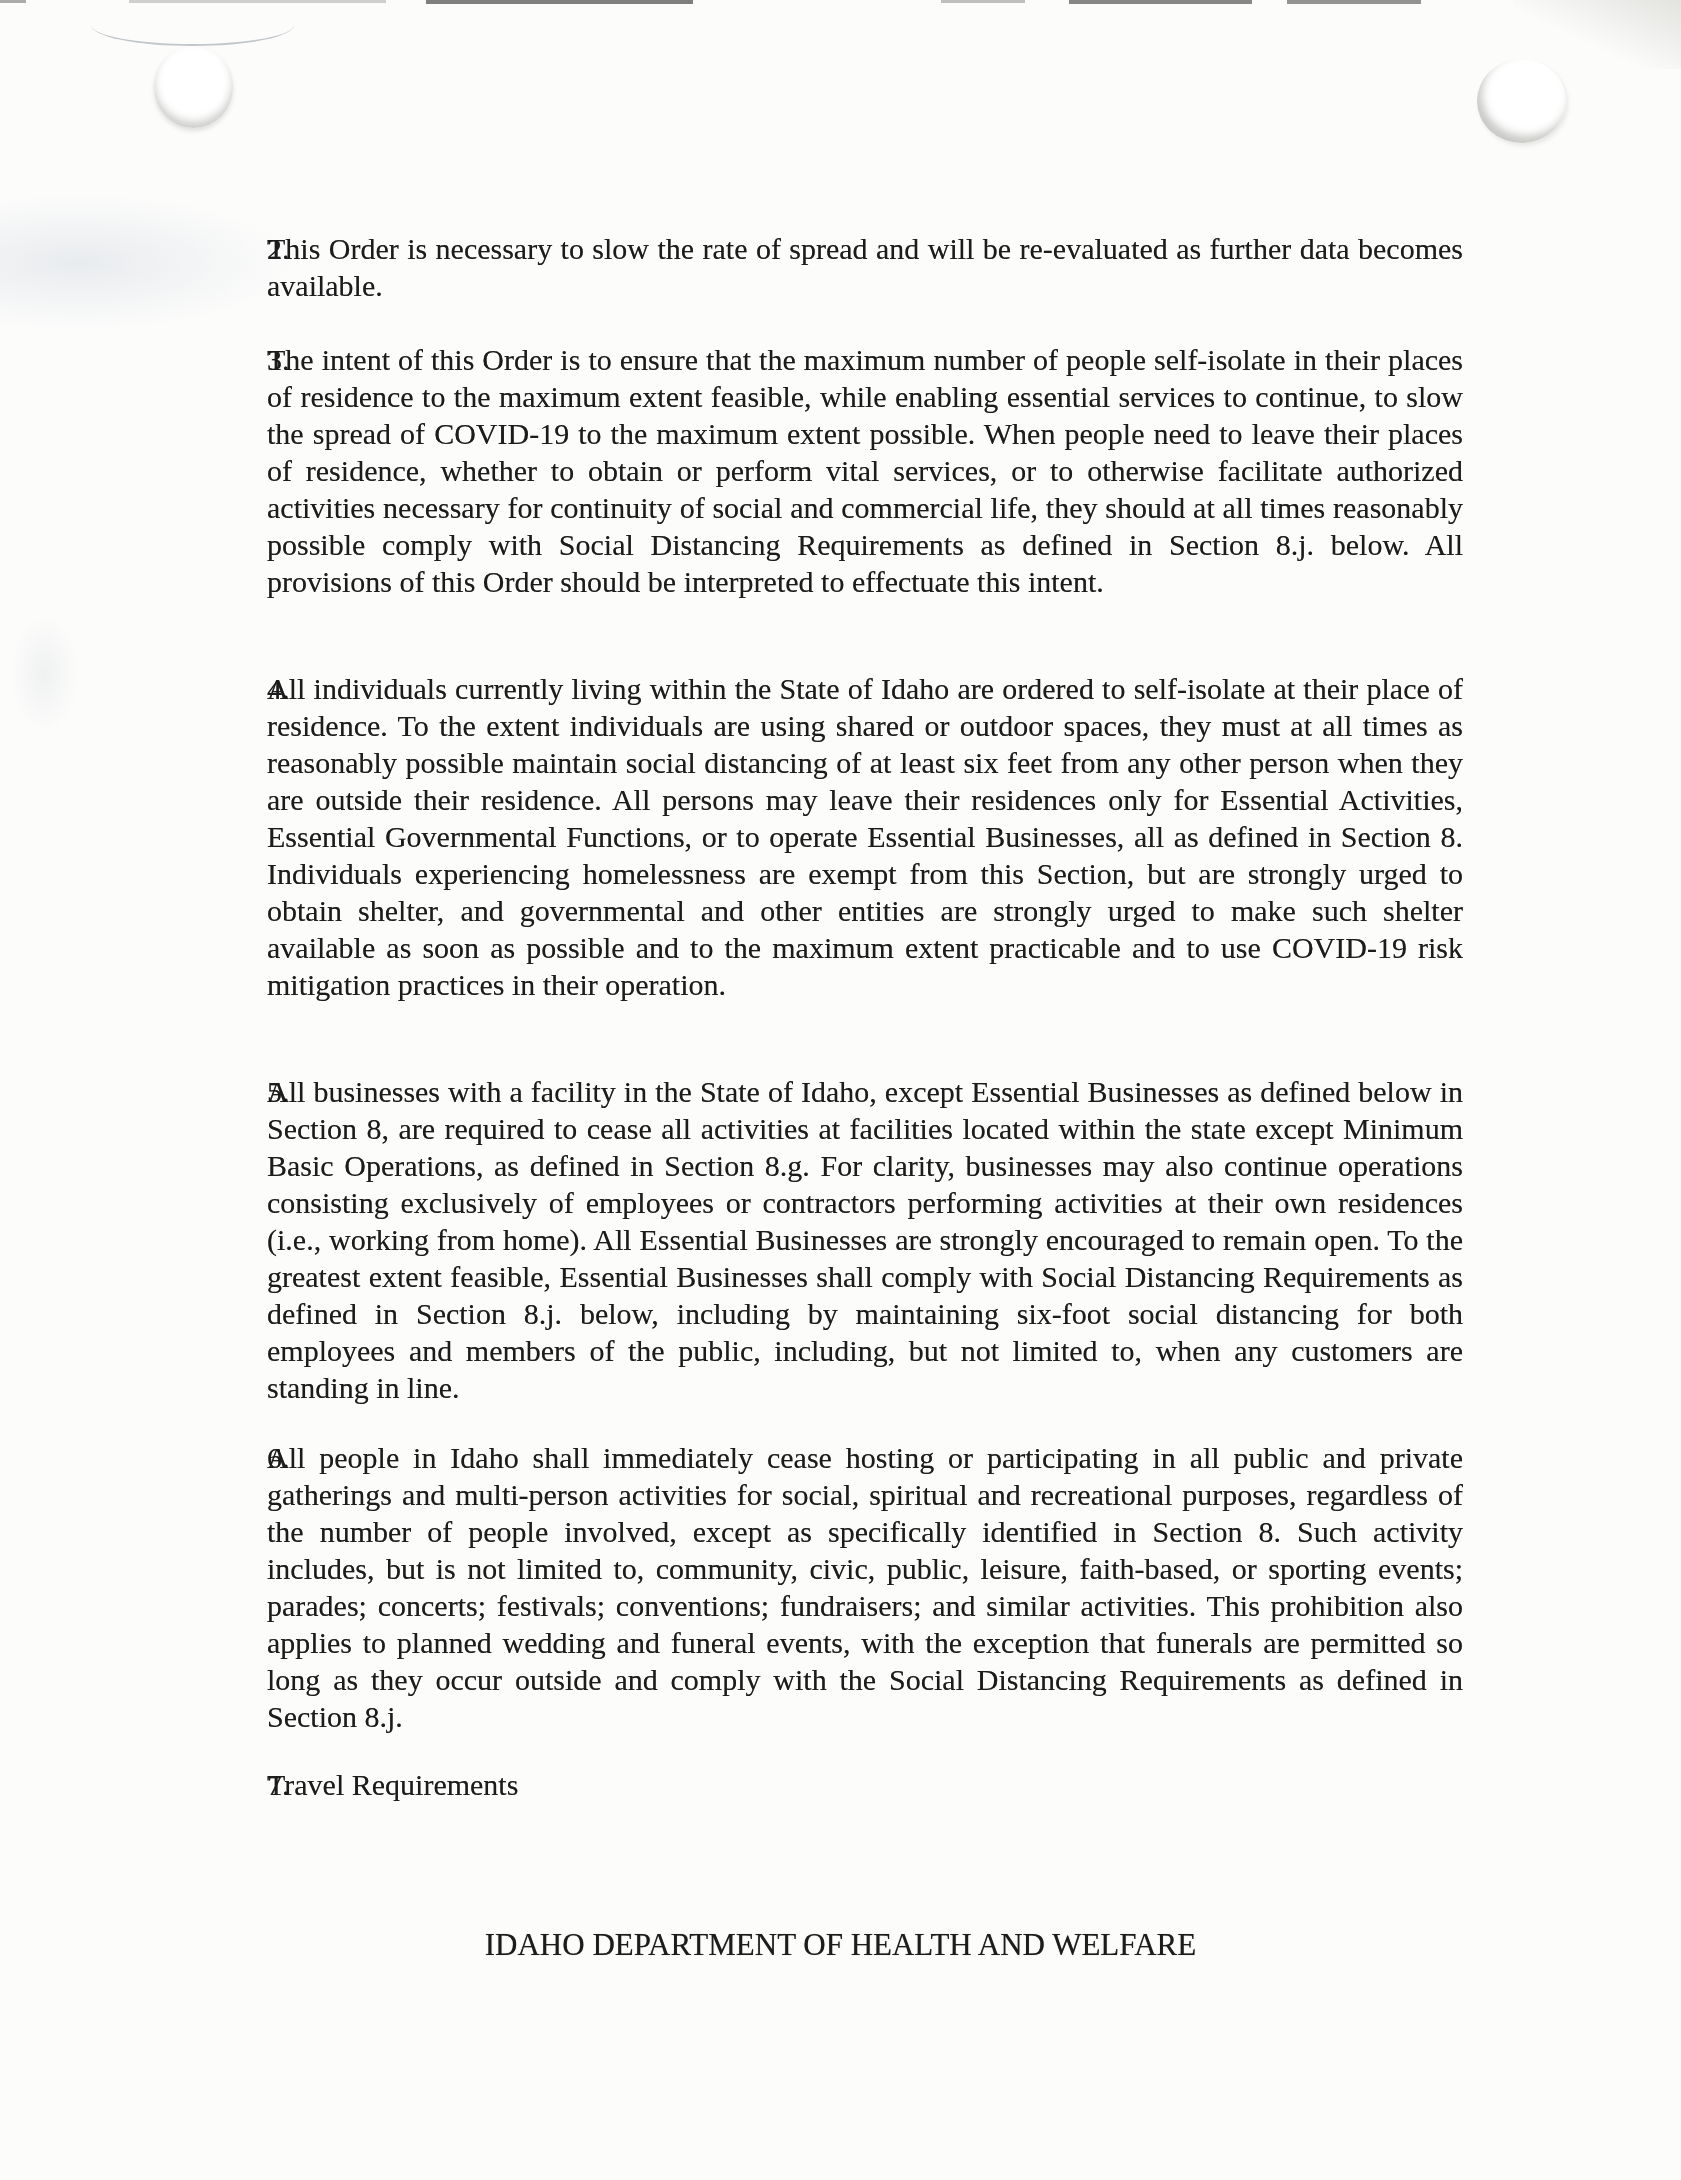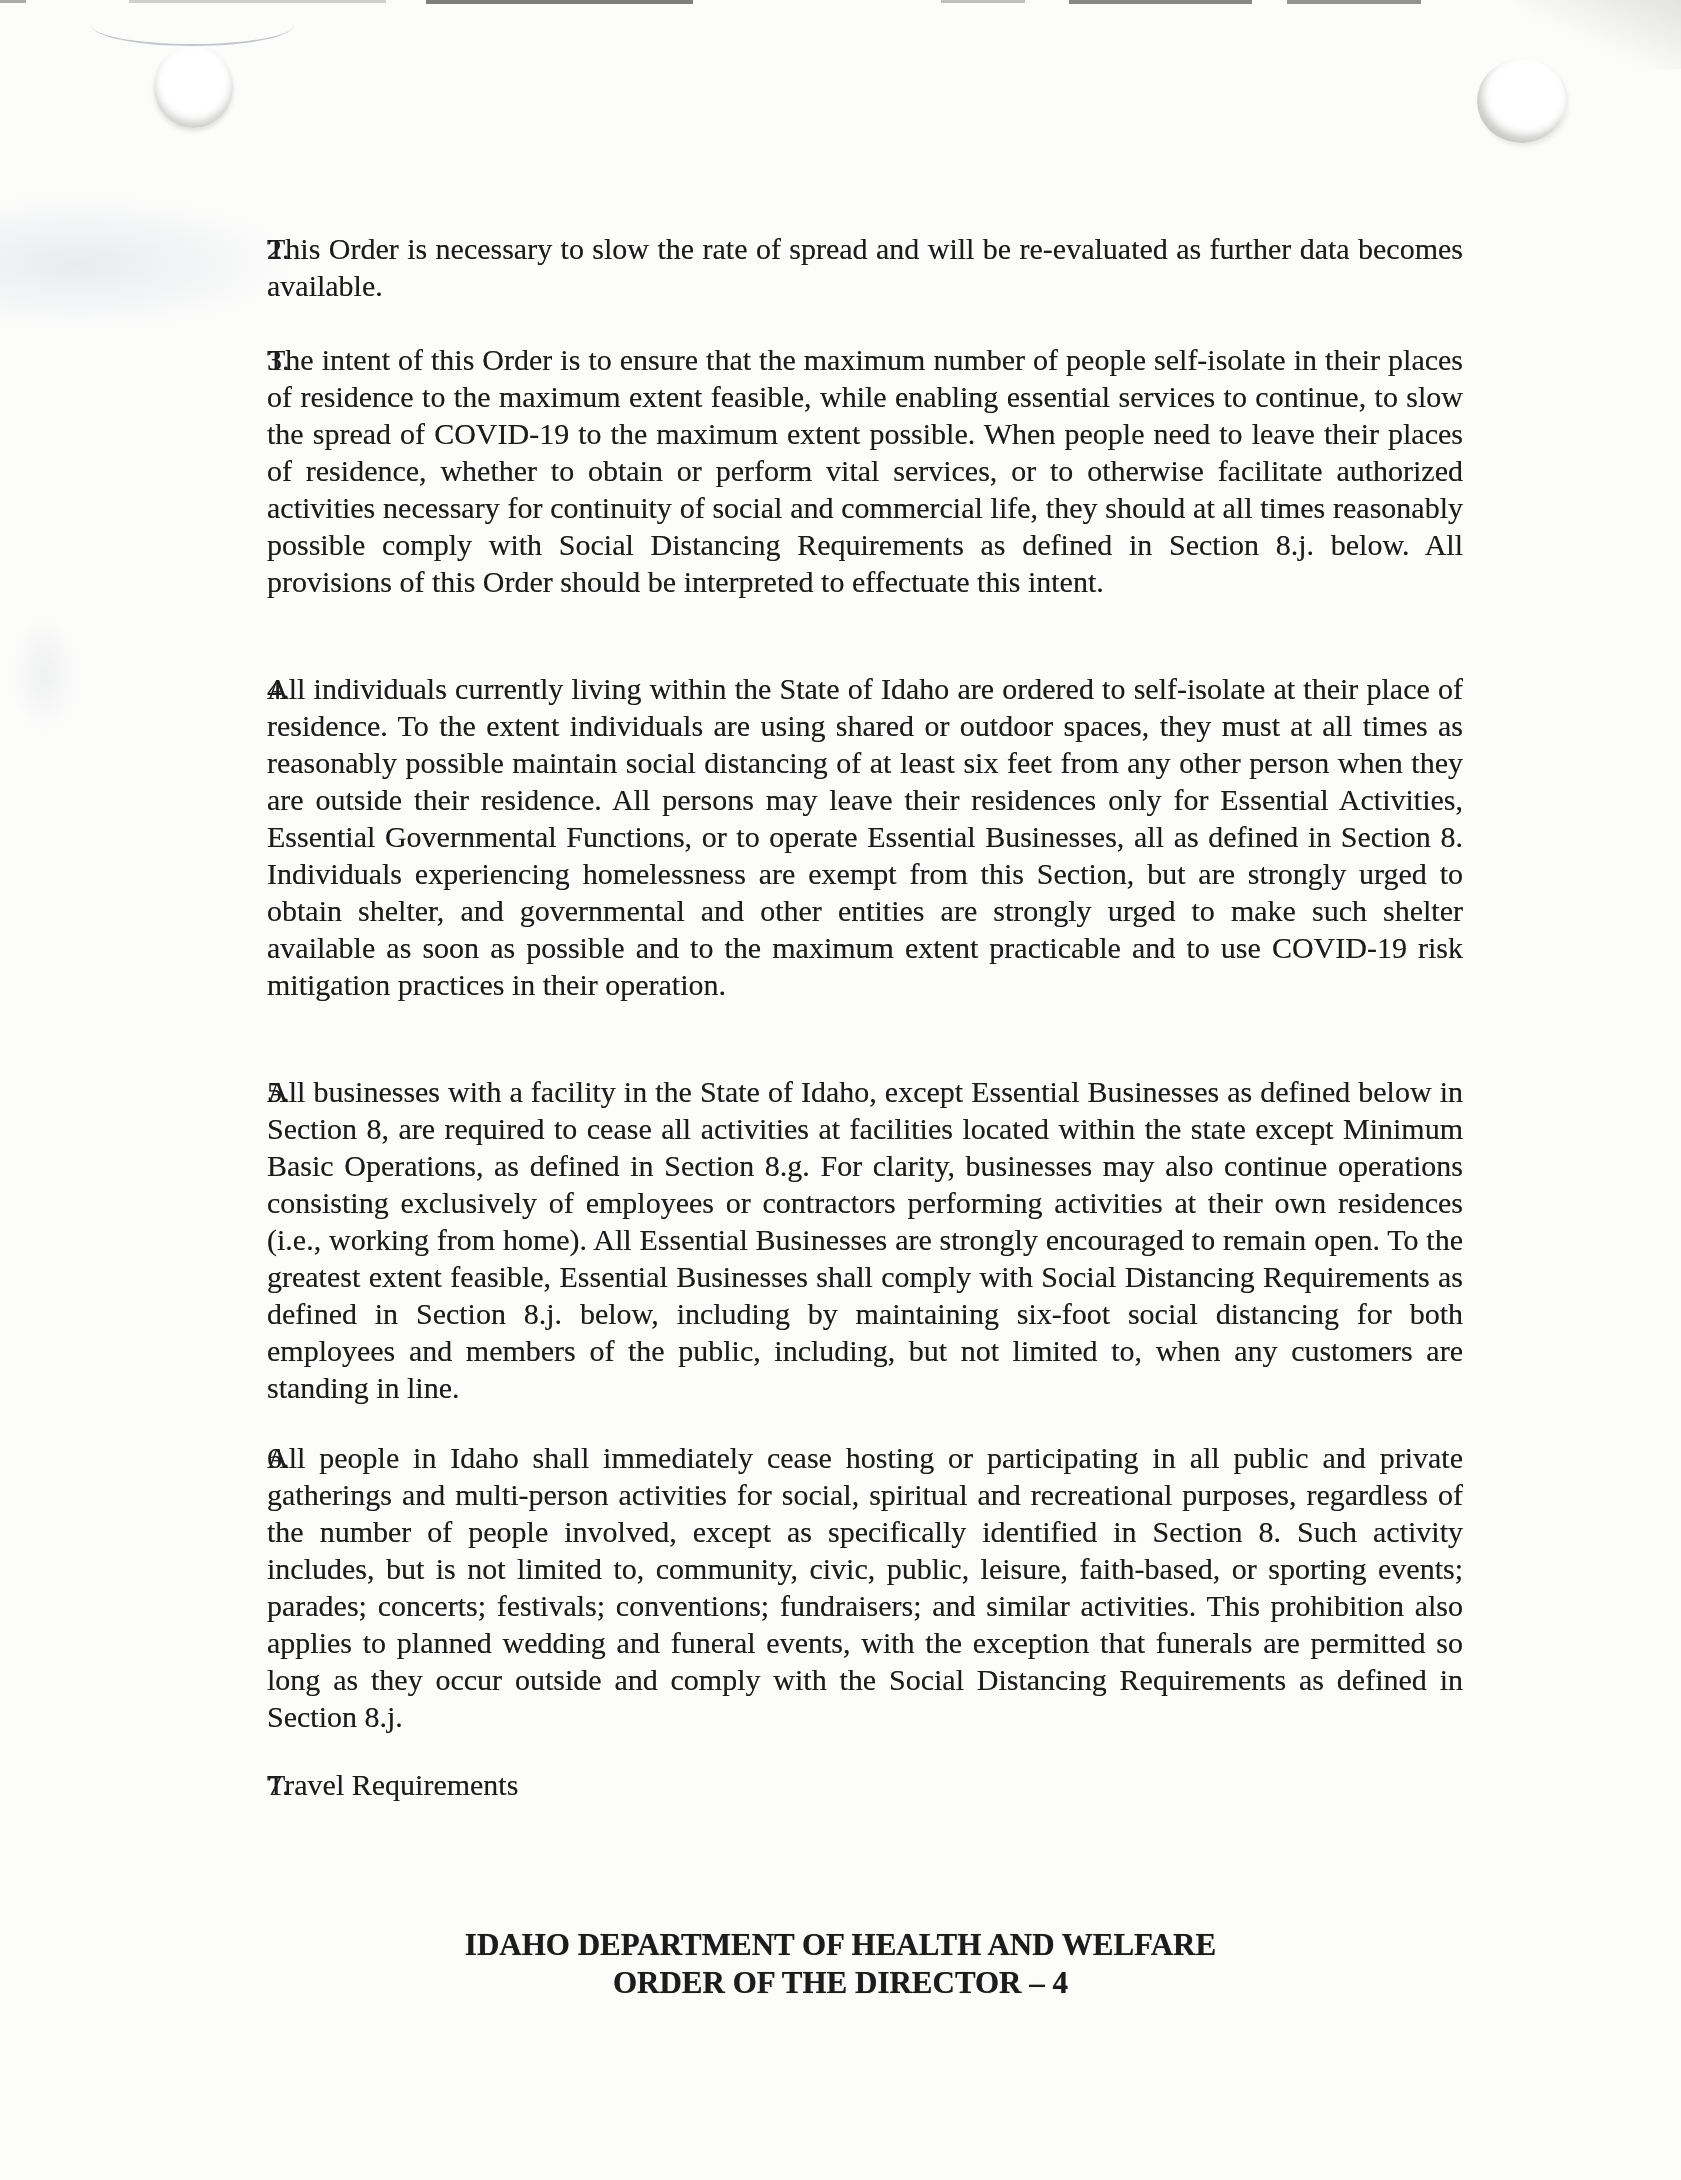--- a/index.html
+++ b/index.html
@@ -61,21 +61,21 @@
   .item .num { position:absolute; left:0; top:0; }
   .item .txt { text-align:justify; }
   .item-2 { top:230px; }
   .item-3 { top:341px; }
   .item-4 { top:670px; }
   .item-5 { top:1073px; }
   .item-6 { top:1439px; }
   .item-7 { top:1766px; }
   .footer {
     position:absolute; top:1926px; left:0; width:1681px;
-    text-align:center; font-weight:bold;
+    text-align:center; font-weight:normal;
     font-size:31px; line-height:38px;
     text-shadow:0 0 0.7px rgba(20,20,20,.6);
   }
 </style>
 </head>
 <body>
 
 <div class="page">
 
   <div class="edge-dash dash-a"></div>
@@ -117,17 +117,16 @@
     <div class="txt">All people in Idaho shall immediately cease hosting or participating in all public and private gatherings and multi-person activities for social, spiritual and recreational purposes, regardless of the number of people involved, except as specifically identified in Section 8. Such activity includes, but is not limited to, community, civic, public, leisure, faith-based, or sporting events; parades; concerts; festivals; conventions; fundraisers; and similar activities. This prohibition also applies to planned wedding and funeral events, with the exception that funerals are permitted so long as they occur outside and comply with the Social Distancing Requirements as defined in Section 8.j.</div>
   </div>
 
   <div class="item item-7">
     <span class="num">7.</span>
     <div class="txt">Travel Requirements</div>
   </div>
 
   <div class="footer">
     <div>IDAHO DEPARTMENT OF HEALTH AND WELFARE</div>
-    <div>ORDER OF THE DIRECTOR – 4</div>
   </div>
 
 </div>
 
 
 </body></html>

